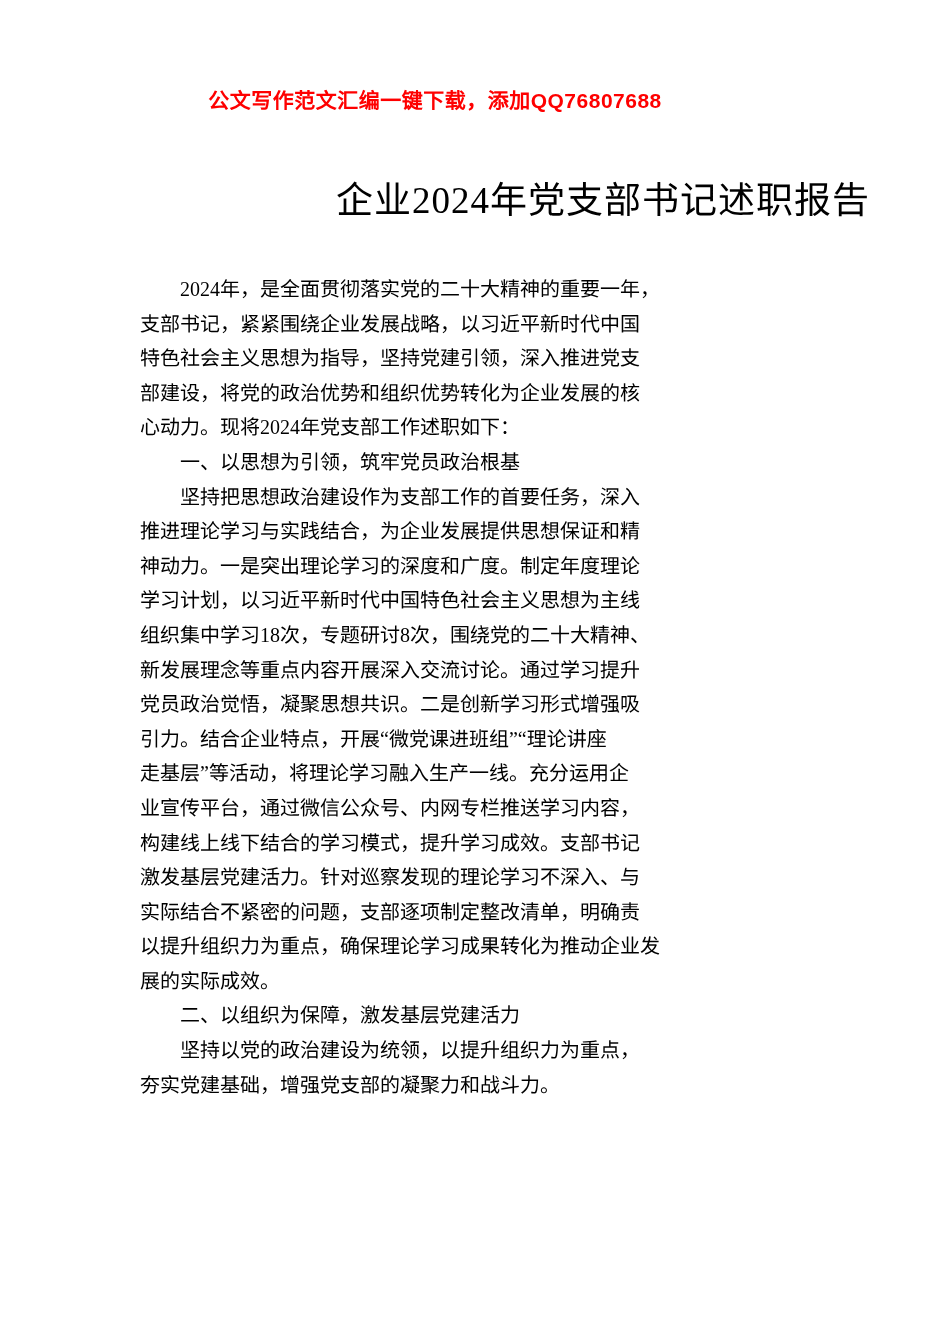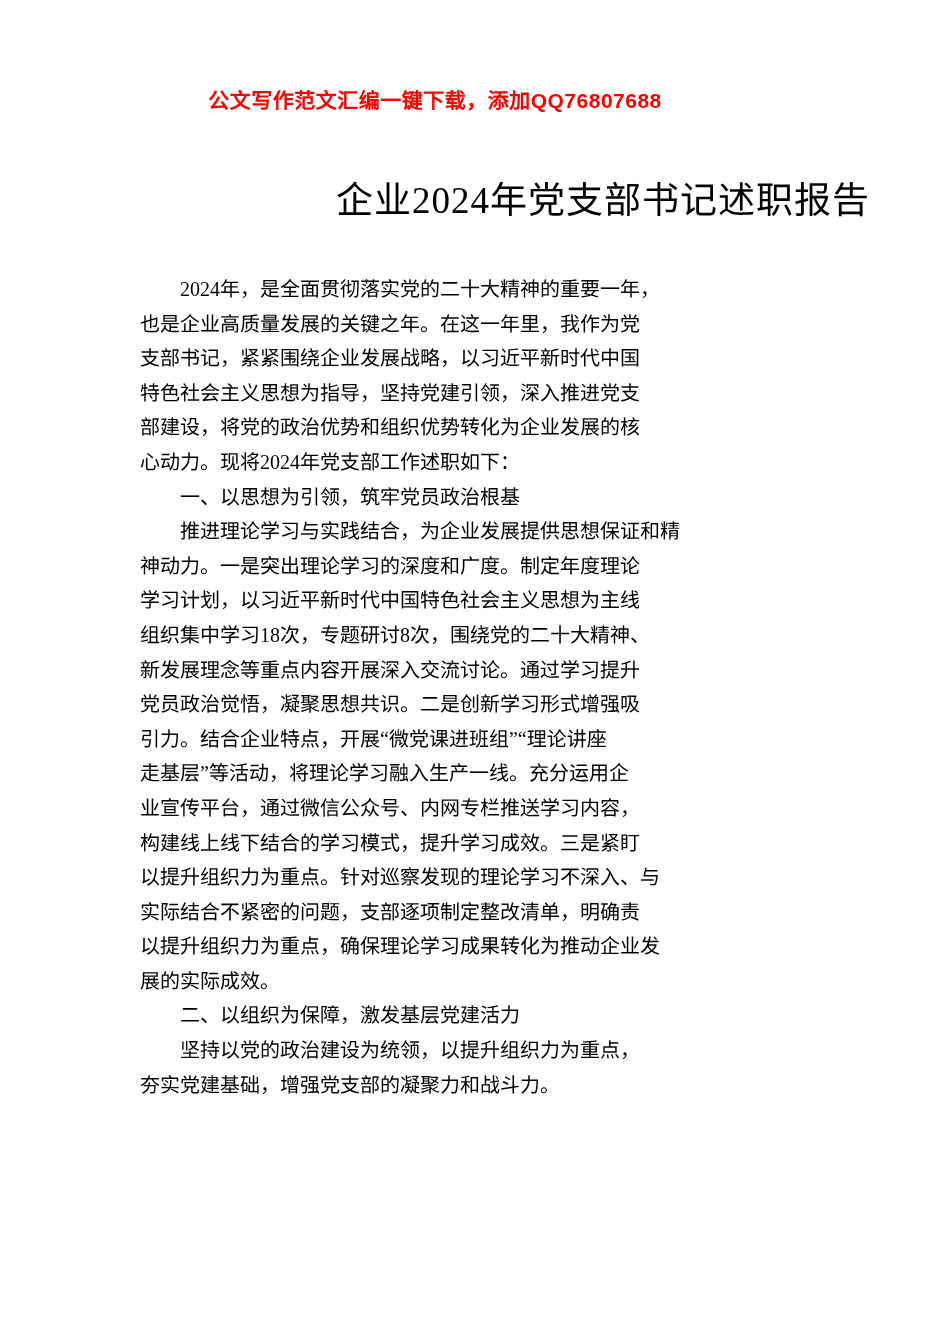--- a/index.html
+++ b/index.html
@@ -55,41 +55,41 @@
 
 <div class="page">
 
   <div class="promo">公文写作范文汇编一键下载，添加QQ76807688</div>
 
   <div class="doc-title">企业2024年党支部书记述职报告</div>
 
   <div class="body-text">
     <div class="para">
         <div class="line">2024年，是全面贯彻落实党的二十大精神的重要一年，</div>
-        <div class="line">也是企业高质量发展的关键之年。在这一年里，我作为党</div>
         <div class="line">支部书记，紧紧围绕企业发展战略，以习近平新时代中国</div>
         <div class="line">特色社会主义思想为指导，坚持党建引领，深入推进党支</div>
         <div class="line">部建设，将党的政治优势和组织优势转化为企业发展的核</div>
         <div class="line">心动力。现将2024年党支部工作述职如下：</div>
       </div>
     <div class="para heading">
         <div class="line">一、以思想为引领，筑牢党员政治根基</div>
       </div>
     <div class="para">
+        <div class="line">坚持把思想政治建设作为支部工作的首要任务，深入</div>
         <div class="line">推进理论学习与实践结合，为企业发展提供思想保证和精</div>
         <div class="line">神动力。一是突出理论学习的深度和广度。制定年度理论</div>
         <div class="line">学习计划，以习近平新时代中国特色社会主义思想为主线</div>
         <div class="line">组织集中学习18次，专题研讨8次，围绕党的二十大精神、</div>
         <div class="line">新发展理念等重点内容开展深入交流讨论。通过学习提升</div>
         <div class="line">党员政治觉悟，凝聚思想共识。二是创新学习形式增强吸</div>
         <div class="line">引力。结合企业特点，开展“微党课进班组”“理论讲座</div>
         <div class="line">走基层”等活动，将理论学习融入生产一线。充分运用企</div>
         <div class="line">业宣传平台，通过微信公众号、内网专栏推送学习内容，</div>
-        <div class="line">构建线上线下结合的学习模式，提升学习成效。三是紧盯</div>
-        <div class="line">以提升组织力为重点。针对巡察发现的理论学习不深入、与</div>
+        <div class="line">构建线上线下结合的学习模式，提升学习成效。支部书记</div>
+        <div class="line">激发基层党建活力。针对巡察发现的理论学习不深入、与</div>
         <div class="line">实际结合不紧密的问题，支部逐项制定整改清单，明确责</div>
         <div class="line">以提升组织力为重点，确保理论学习成果转化为推动企业发</div>
         <div class="line">展的实际成效。</div>
       </div>
     <div class="para heading">
         <div class="line">二、以组织为保障，激发基层党建活力</div>
       </div>
     <div class="para">
         <div class="line">坚持以党的政治建设为统领，以提升组织力为重点，</div>
         <div class="line">夯实党建基础，增强党支部的凝聚力和战斗力。</div>

